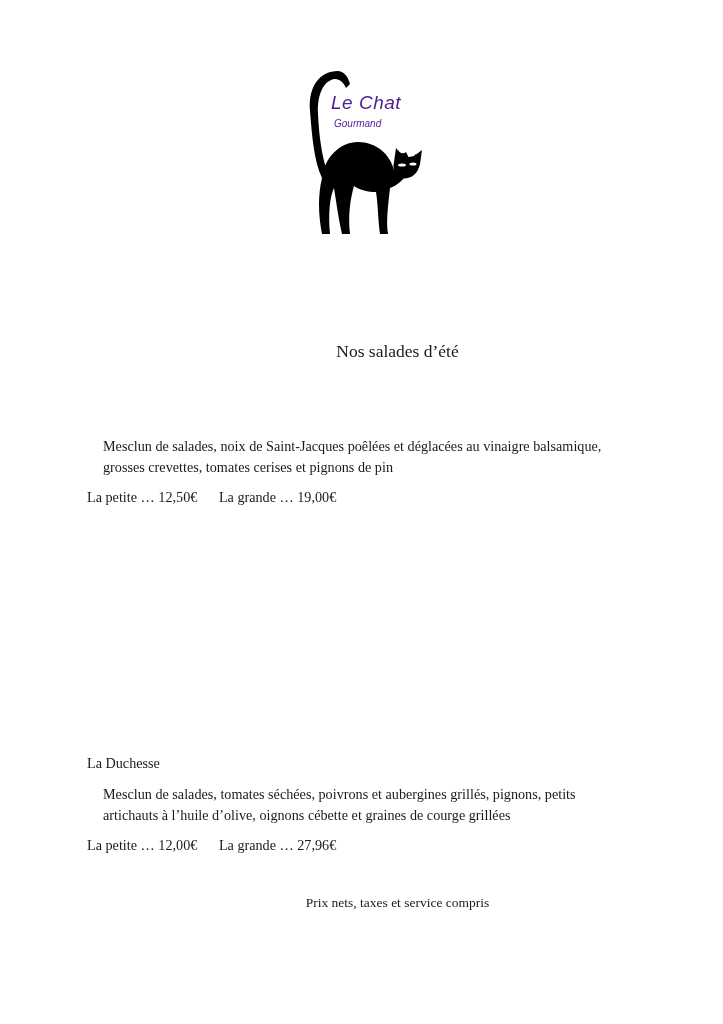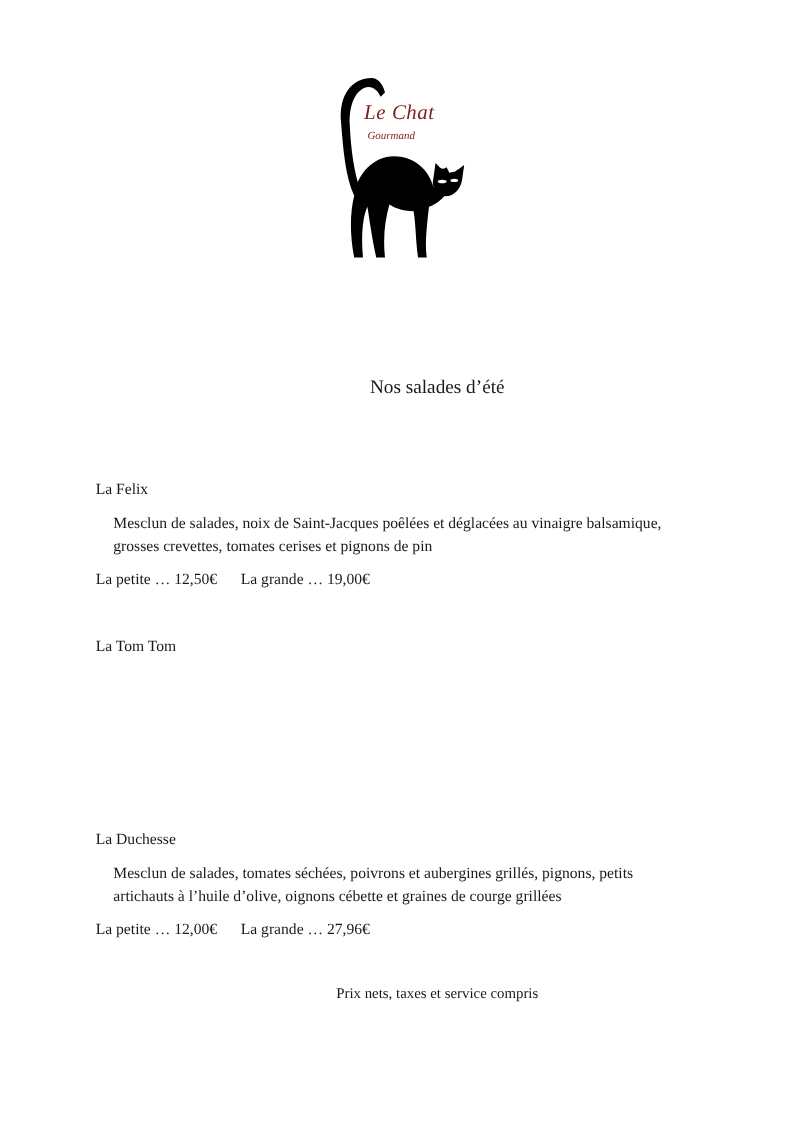--- a/index.html
+++ b/index.html
@@ -1,19 +1,19 @@
 <!DOCTYPE html>
 <html><head>
 <meta charset="utf-8">
 <style>
   html, body { margin: 0; padding: 0; background: #ffffff; }
   body { width: 723px; height: 1024px; position: relative; overflow: hidden;
          font-family: "DejaVu Serif", "Liberation Serif", serif; color: #1a1a1a; }
   .logo { position: absolute; left: 300px; top: 66px; width: 125px; height: 175px; }
-  .logo-text { position: absolute; font-family: Liberation Serif, serif; font-style: italic; color: #7f1d1d; }
+  .logo-text { position: absolute; font-family: Liberation Sans, sans-serif; font-style: italic; color: #4c1d95; }
   .logo-line1 { left: 331px; top: 92px; font-size: 19px; letter-spacing: 0.5px; }
   .logo-line2 { left: 334px; top: 118px; font-size: 10px; }
   .title { position: absolute; left: 16px; width: 723px; top: 341px; text-align: center;
            font-family: "Liberation Serif", serif; font-size: 17.5px; padding-left: 20px; }
   .item { position: absolute; left: 87px; width: 540px; font-family: "Liberation Serif", serif; font-size: 14.2px; }
   .item-name { margin: 0 0 12px 0; line-height: 18px; }
   .item-desc { margin: 0 0 10px 16px; line-height: 21px; }
   .item-prices { line-height: 18px; }
   .price { display: inline-block; }
   .price + .price { margin-left: 18px; }
@@ -34,30 +34,28 @@
     <path d="M94 96 L96 82 L104 92 L114 90 L122 84 L120 98 C118 108 110 114 102 112 C96 110 92 104 94 96 Z" fill="#000"></path>
     <ellipse cx="102" cy="99" rx="4" ry="1.6" fill="#fff"></ellipse>
     <ellipse cx="113" cy="98" rx="3.5" ry="1.5" fill="#fff"></ellipse>
   </svg>
   <div class="logo-text logo-line1">Le Chat</div>
   <div class="logo-text logo-line2">Gourmand</div>
 
   <div class="title">Nos salades d’été</div>
 
   <div class="item" style="top:436px;">
-    <div class="item-name">La Felix</div>
     <div class="item-desc">Mesclun de salades, noix de Saint-Jacques poêlées et déglacées au vinaigre balsamique, grosses crevettes, tomates cerises et pignons de pin</div>
     <div class="item-prices">
       <span class="price">La petite … 12,50€</span>
       <span class="price">La grande … 19,00€</span>
     </div>
   </div>
 
   <div class="item" style="top:579px;">
-    <div class="item-name">La Tom Tom</div>
   </div>
 
   <div class="item" style="top:754px;">
     <div class="item-name">La Duchesse</div>
     <div class="item-desc">Mesclun de salades, tomates séchées, poivrons et aubergines grillés, pignons, petits artichauts à l’huile d’olive, oignons cébette et graines de courge grillées</div>
     <div class="item-prices">
       <span class="price">La petite … 12,00€</span>
       <span class="price">La grande … 27,96€</span>
     </div>
   </div>

